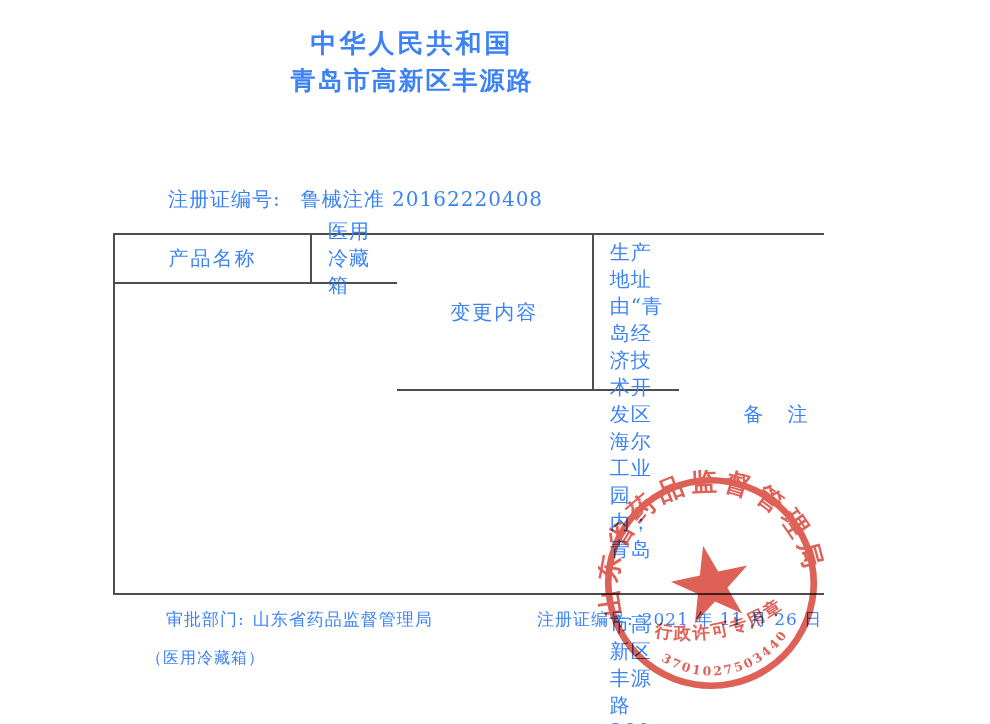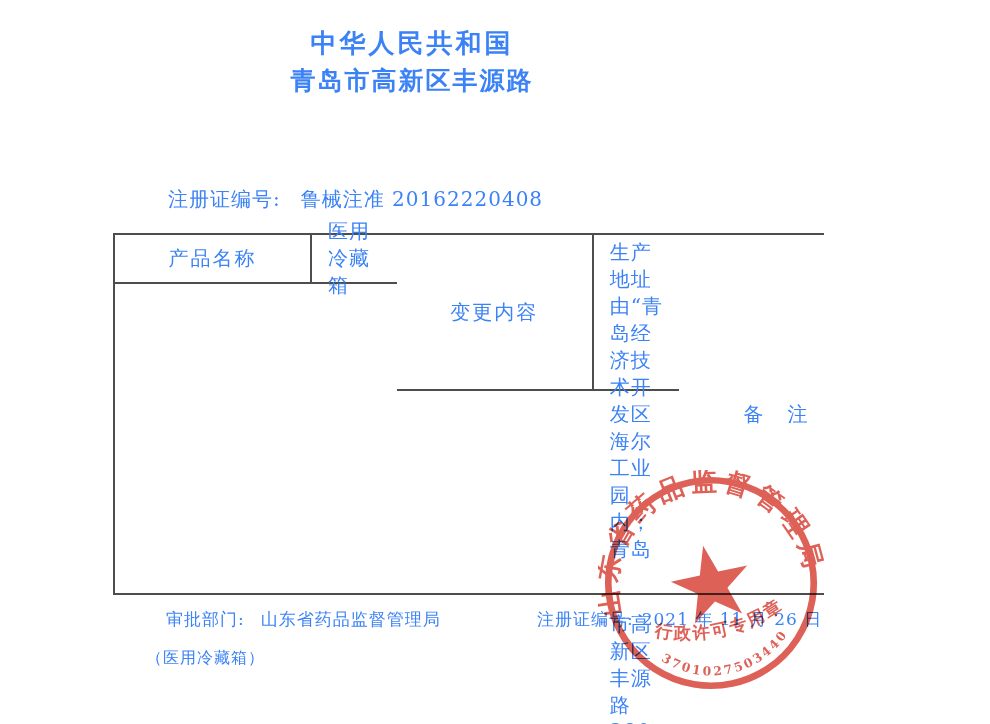--- a/index.html
+++ b/index.html
@@ -74,21 +74,21 @@
     padding-bottom: 4px;
     gap: 48px;
   }
   .r3 .cell-value { padding-top: 16px; }
   .footer-dept {
     position: absolute;
     top: 608px; left: 166px;
     font-size: 17px;
     letter-spacing: 1px;
     display: flex;
-    gap: 16px;
+    gap: 8px;
     text-align: center;
   }
   .footer-date {
     position: absolute;
     top: 608px; left: 537px;
     font-size: 17px;
     letter-spacing: 1px;
     display: flex;
     gap: 8px;
   }

